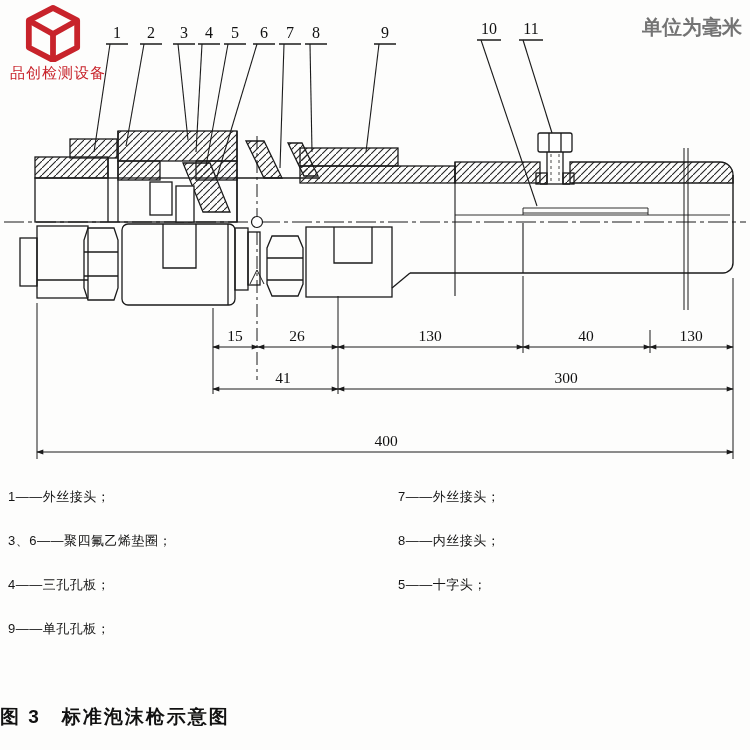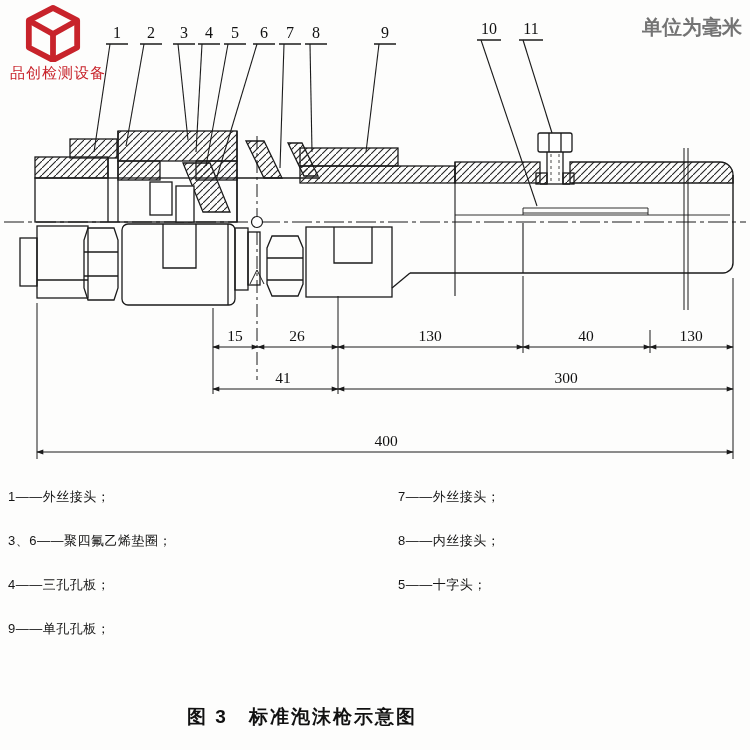--- a/index.html
+++ b/index.html
@@ -8,21 +8,21 @@
     font-family:"Liberation Sans",sans-serif;color:#1a1a1a;overflow:hidden;
   }
   .logo{position:absolute;left:10px;top:4px;width:110px;}
   .logo-text{color:#c8232b;font-weight:normal;font-size:15px;letter-spacing:1px;margin-top:-2px;}
   .units-note{position:absolute;right:8px;top:14px;font-size:20px;font-weight:bold;color:#737373;}
   .drawing{position:absolute;left:0;top:0;}
   .legend{position:absolute;top:488px;display:flex;flex-direction:column;row-gap:26px;font-size:13px;color:#151515;}
   .legend.left{left:8px;width:372px;}
   .legend.right{left:392px;width:350px;margin-left:6px;}
   .legend-item{white-space:nowrap;letter-spacing:.5px;}
-  .caption{position:absolute;left:0;top:704px;width:604px;text-align:center;
+  .caption{position:absolute;left:0;top:704px;width:604px;text-align:left;
     font-size:19px;font-weight:bold;letter-spacing:2px;color:#111;}
 </style>
 </head>
 <body>
 
 <div class="logo">
   <svg width="86" height="58" viewBox="0 0 86 60">
     <g stroke="#c8232b" stroke-width="6" fill="none" stroke-linejoin="round">
       <polygon points="43,4 68,17 68,45 43,58 18,45 18,17"></polygon>
       <line x1="43" y1="31" x2="18" y2="17"></line>

